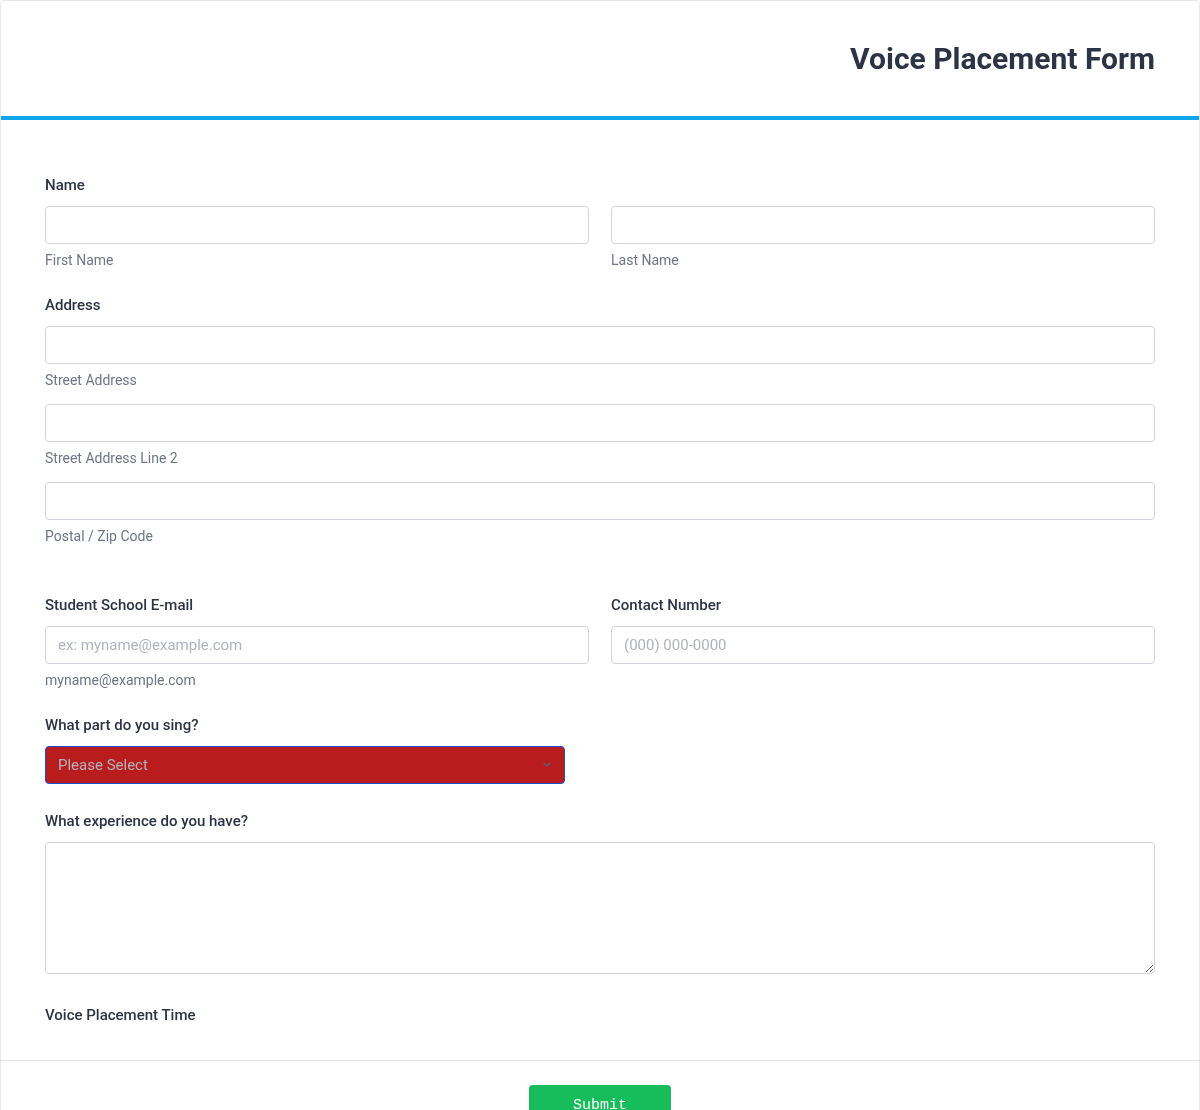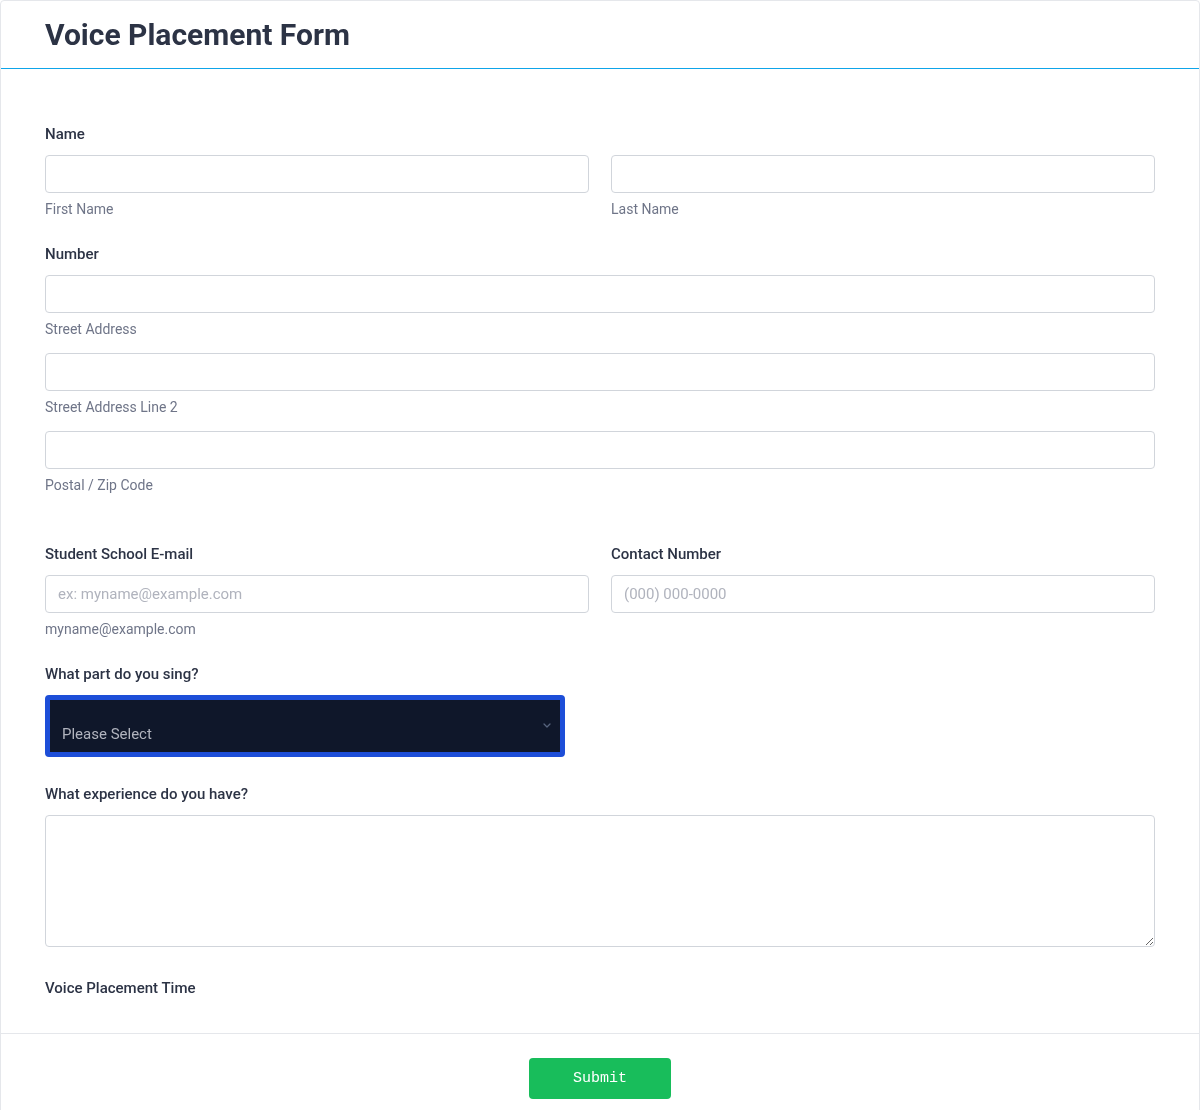--- a/index.html
+++ b/index.html
@@ -11,22 +11,23 @@
       font-family: -apple-system, BlinkMacSystemFont, "Segoe UI", Roboto, "Helvetica Neue", Arial, sans-serif;
       background: #fff;
       color: #2c3345;
       width: 1200px;
     }
     .form-container {
       border: 1px solid #e5e7eb;
       border-radius: 4px;
     }
     .form-header {
-      padding: 16px 44px;
-      border-bottom: 1px solid #0ea5e9;
+      padding: 40px 44px;
+      border-bottom: 4px solid #0ea5e9;
+      text-align: right;
     }
     .form-title {
       font-size: 30px;
       font-weight: 700;
       color: #2c3345;
     }
     .form-body {
       padding: 28px 44px 12px 44px;
     }
     .form-footer {
@@ -78,27 +79,27 @@
     input::placeholder,
     textarea::placeholder {
       color: #b0b3bd;
     }
     .select-wrapper {
       position: relative;
       max-width: 520px;
     }
     .select {
       width: 100%;
-      border: 5px solid #1d4ed8;
-      border-radius: 4px;
-      padding: 25px 34px 9px 12px;
+      border: 1px solid #1d4ed8;
+      border-radius: 4px;
+      padding: 9px 34px 9px 12px;
       font-size: 15px;
       font-family: inherit;
       color: #b0b3bd;
-      background: #0f172a;
+      background: #b91c1c;
       appearance: none;
       -webkit-appearance: none;
       cursor: pointer;
     }
     .select-chevron {
       position: absolute;
       right: 12px;
       top: 50%;
       transform: translateY(-50%);
       pointer-events: none;
@@ -143,21 +144,21 @@
           <span class="sublabel">First Name</span>
         </div>
         <div class="col">
           <input type="text" style="">
           <span class="sublabel">Last Name</span>
         </div>
       </div>
     </div>
 
     <div class="field-group">
-      <label class="field-label">Number</label>
+      <label class="field-label">Address</label>
       <div class="sub-row col-full">
         <input type="text" style="">
         <span class="sublabel">Street Address</span>
       </div>
       <div class="sub-row col-full">
         <input type="text" style="">
         <span class="sublabel">Street Address Line 2</span>
       </div>
       <div class="sub-row col-full">
         <input type="text" style="">

